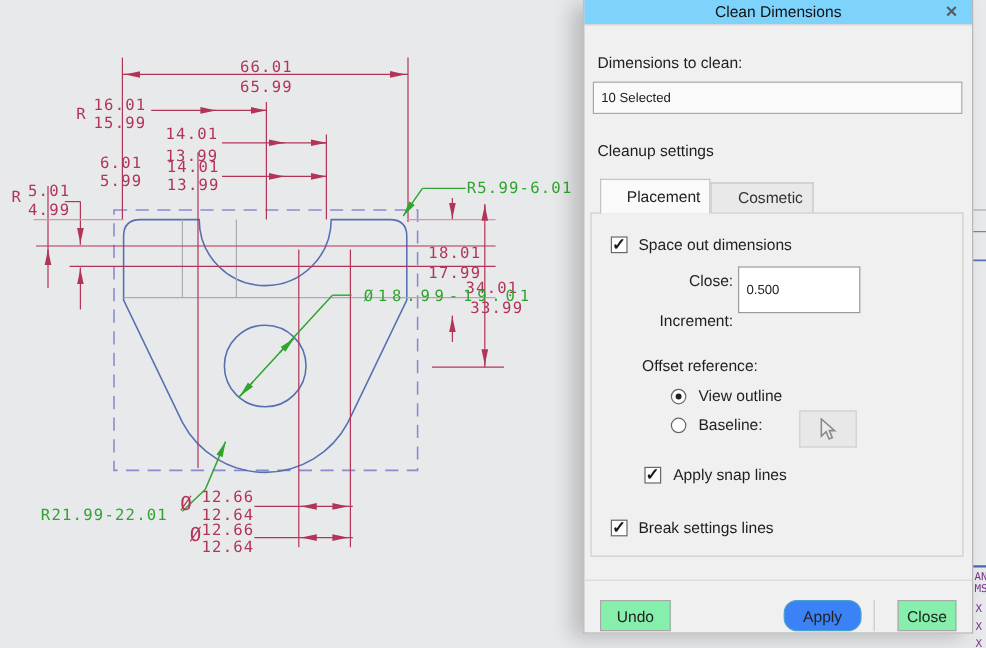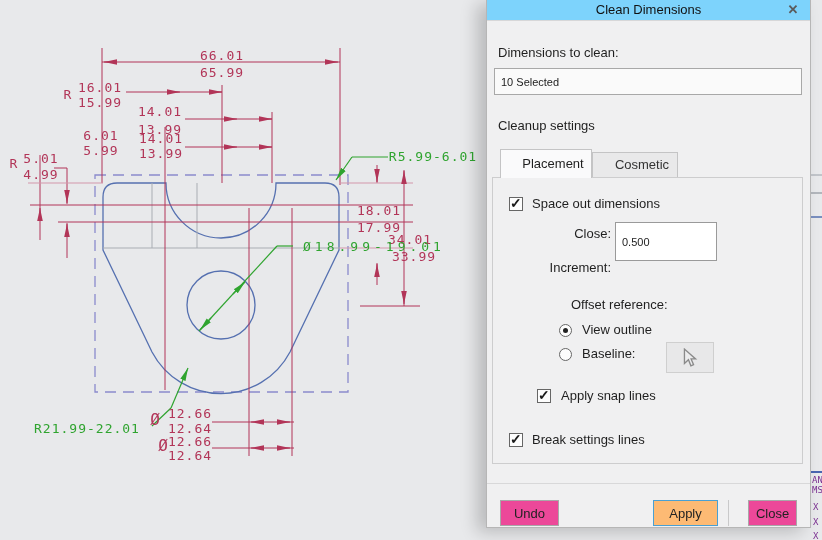--- a/index.html
+++ b/index.html
@@ -35,23 +35,23 @@
   #tab-panel{position:absolute;left:5px;top:177px;width:311px;height:287px;
              border:1px solid #cdcdce;box-sizing:border-box;}
   .checkbox{position:absolute;width:14px;height:14px;background:#fdfdfd;border:1px solid #666;
             box-sizing:border-box;}
   .checkbox .mark{position:absolute;left:0px;top:-3px;font-size:14px;font-weight:bold;color:#1a1a1a;}
   .radio{position:absolute;width:13px;height:13px;border-radius:50%;background:#fdfdfd;
          border:1px solid #666;box-sizing:border-box;}
   .radio.sel::after{content:"";position:absolute;left:3px;top:3px;width:5px;height:5px;
                     border-radius:50%;background:#222;}
   .num-field{width:102px;height:39px;}
-  .btn{position:absolute;box-sizing:border-box;background:#ec4899;border:1px solid #a8a8a8;
+  .btn{position:absolute;box-sizing:border-box;background:#86efac;border:1px solid #a8a8a8;
        font-size:13px;color:#222;text-align:center;font-family:"Liberation Sans",sans-serif;}
-  #btn-apply{background:#fdba74;border-color:#4aa0d2;}
+  #btn-apply{background:#3b82f6;border-color:#4aa0d2;border-radius:11px;}
   .btn.disabled{background:#eeeeef;border-color:#d4d4d5;color:#a9a9a9;}
   #btn-select{background:#e8e8e9;border-color:#cfcfcf;}
   #footer-sep{position:absolute;left:0;right:0;top:483px;height:1px;background:#d8d8d9;}
   #btn-divider{position:absolute;left:241px;top:500px;width:1px;height:26px;background:#c9c9ca;}
 </style>
 </head>
 <body>
 
 <div id="stage">
 
@@ -208,21 +208,21 @@
     <span class="checkbox" style="left:22px;top:197px;">
         <span class="mark">✓</span>
       </span>
     <div class="lbl" style="left:45px;top:196px;">Space out dimensions</div>
 
     <div class="lbl" style="left:40px;top:226px;width:84px;text-align:right;">Close:</div>
     <input class="field num-field" style="left: 128px; top: 222px;" value="0.500">
 
     <div class="lbl" style="left:30px;top:260px;width:94px;text-align:right;">Increment:</div>
 
-    <div class="lbl" style="left:48px;top:297px;margin-left:36px;">Offset reference:</div>
+    <div class="lbl" style="left:48px;top:297px;">Offset reference:</div>
 
     <span class="radio sel" style="left:72px;top:324px;"></span>
     <div class="lbl" style="left:95px;top:322px;">View outline</div>
 
     <span class="radio" style="left:72px;top:348px;"></span>
     <div class="lbl" style="left:95px;top:346px;">Baseline:</div>
 
     <div class="btn" id="btn-select" style="left:179px;top:342px;width:48px;height:31px;">
       <span>
         <svg width="16" height="20" viewBox="0 0 12 18" style="margin-top:5px;">

